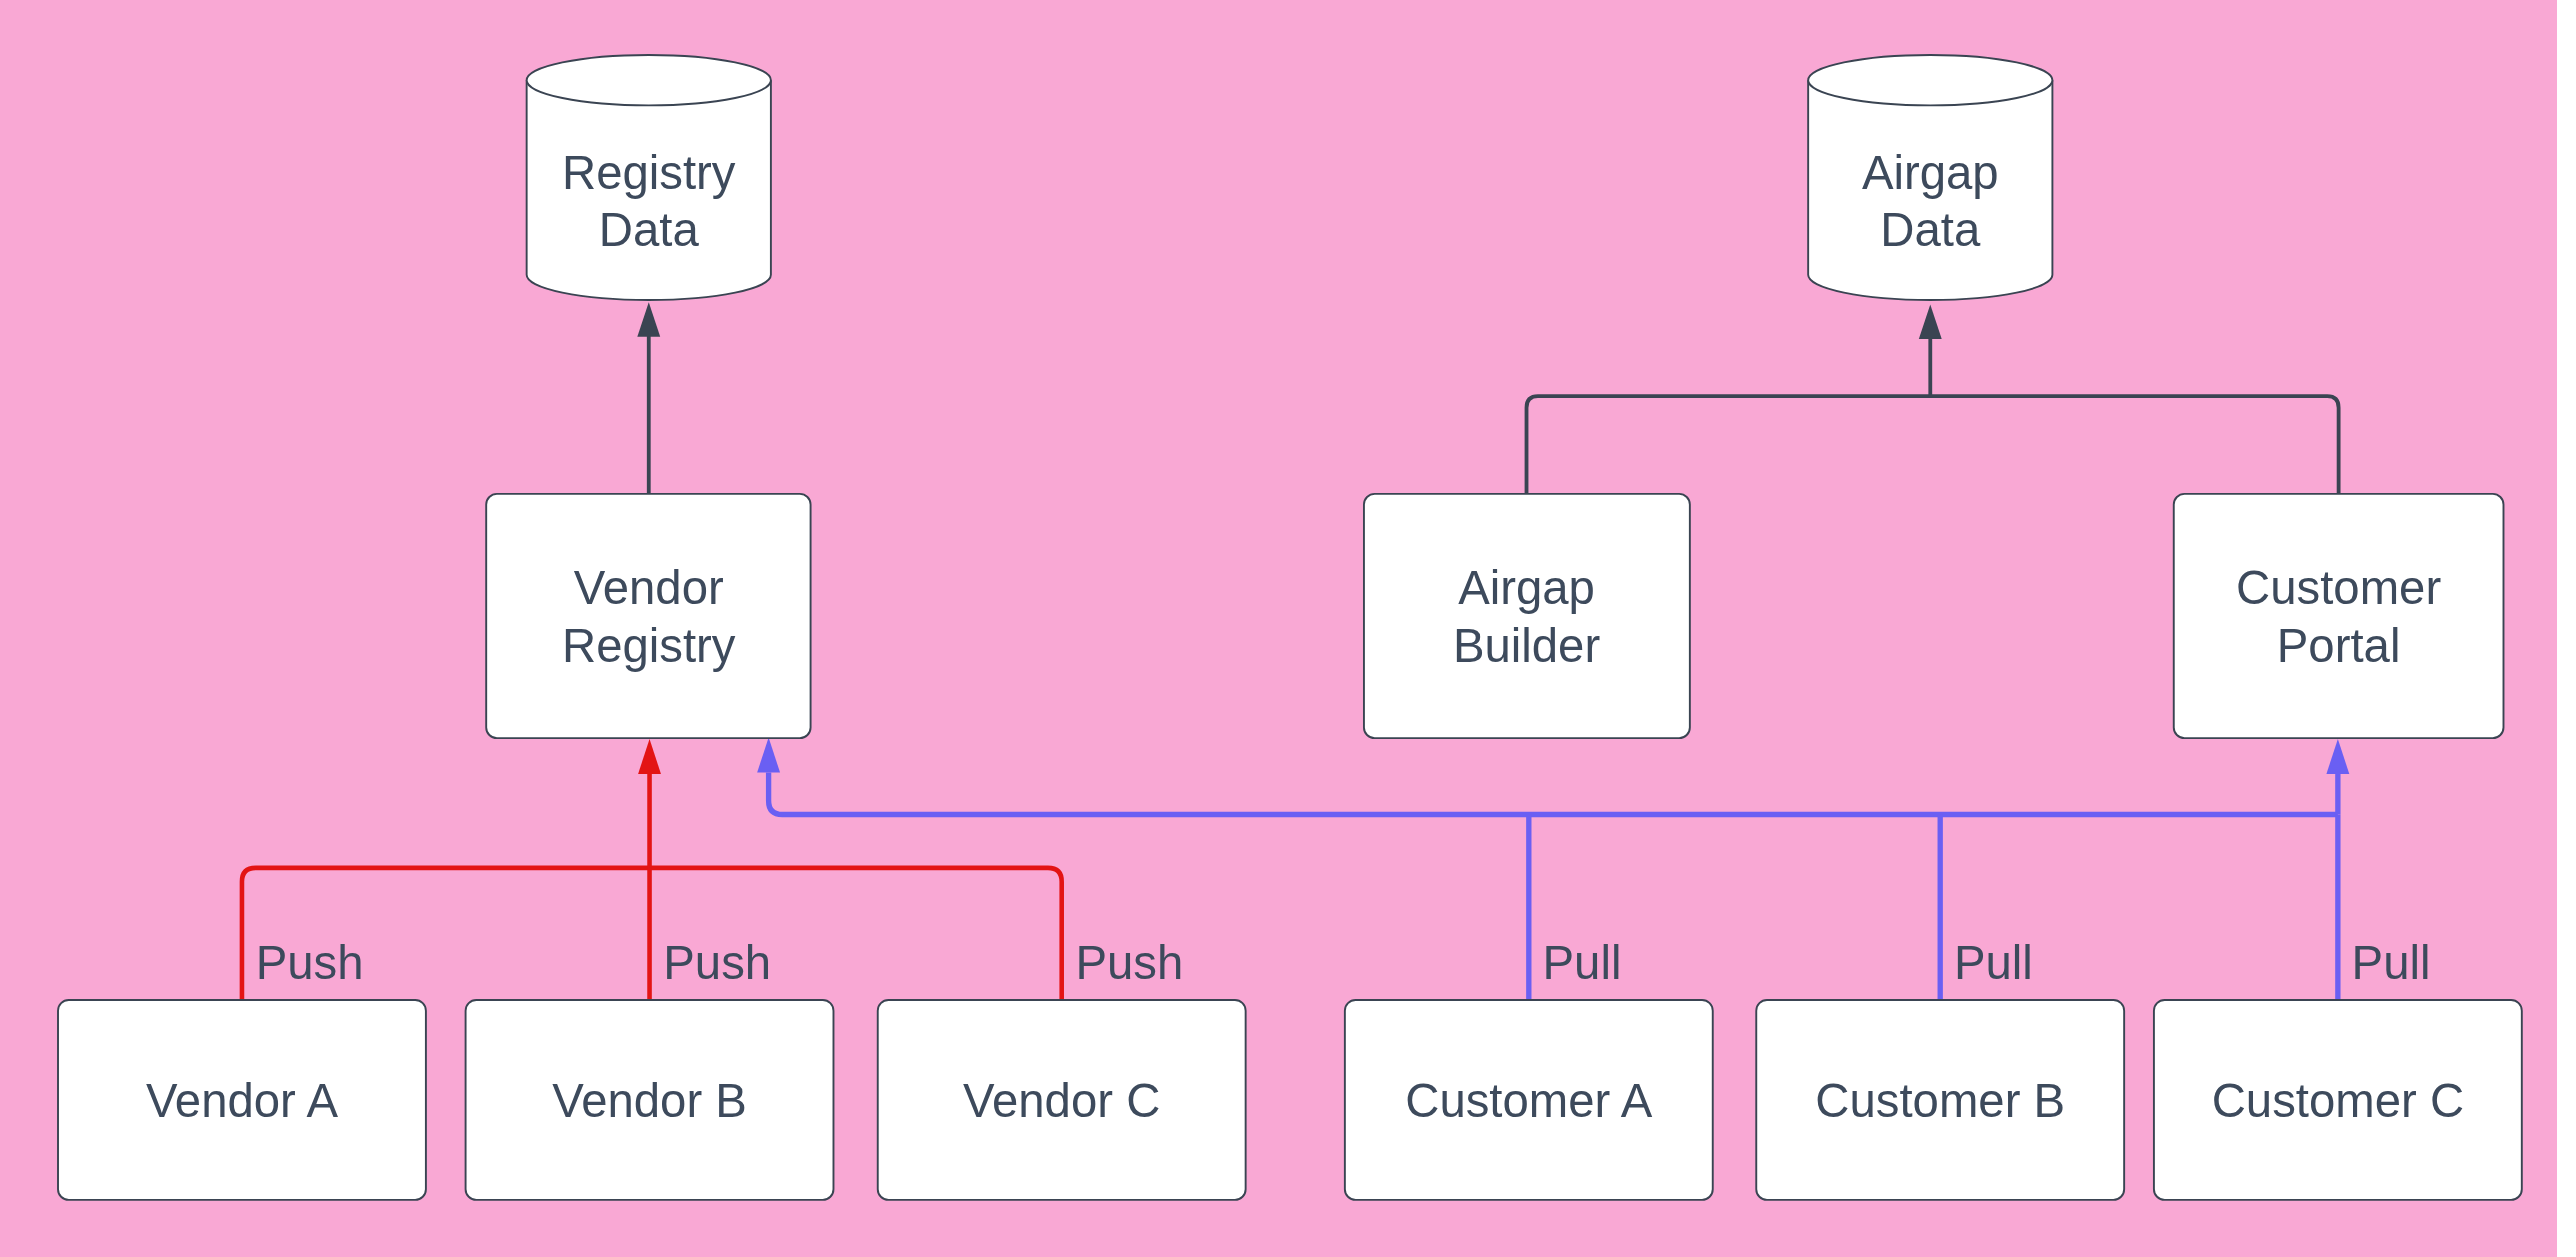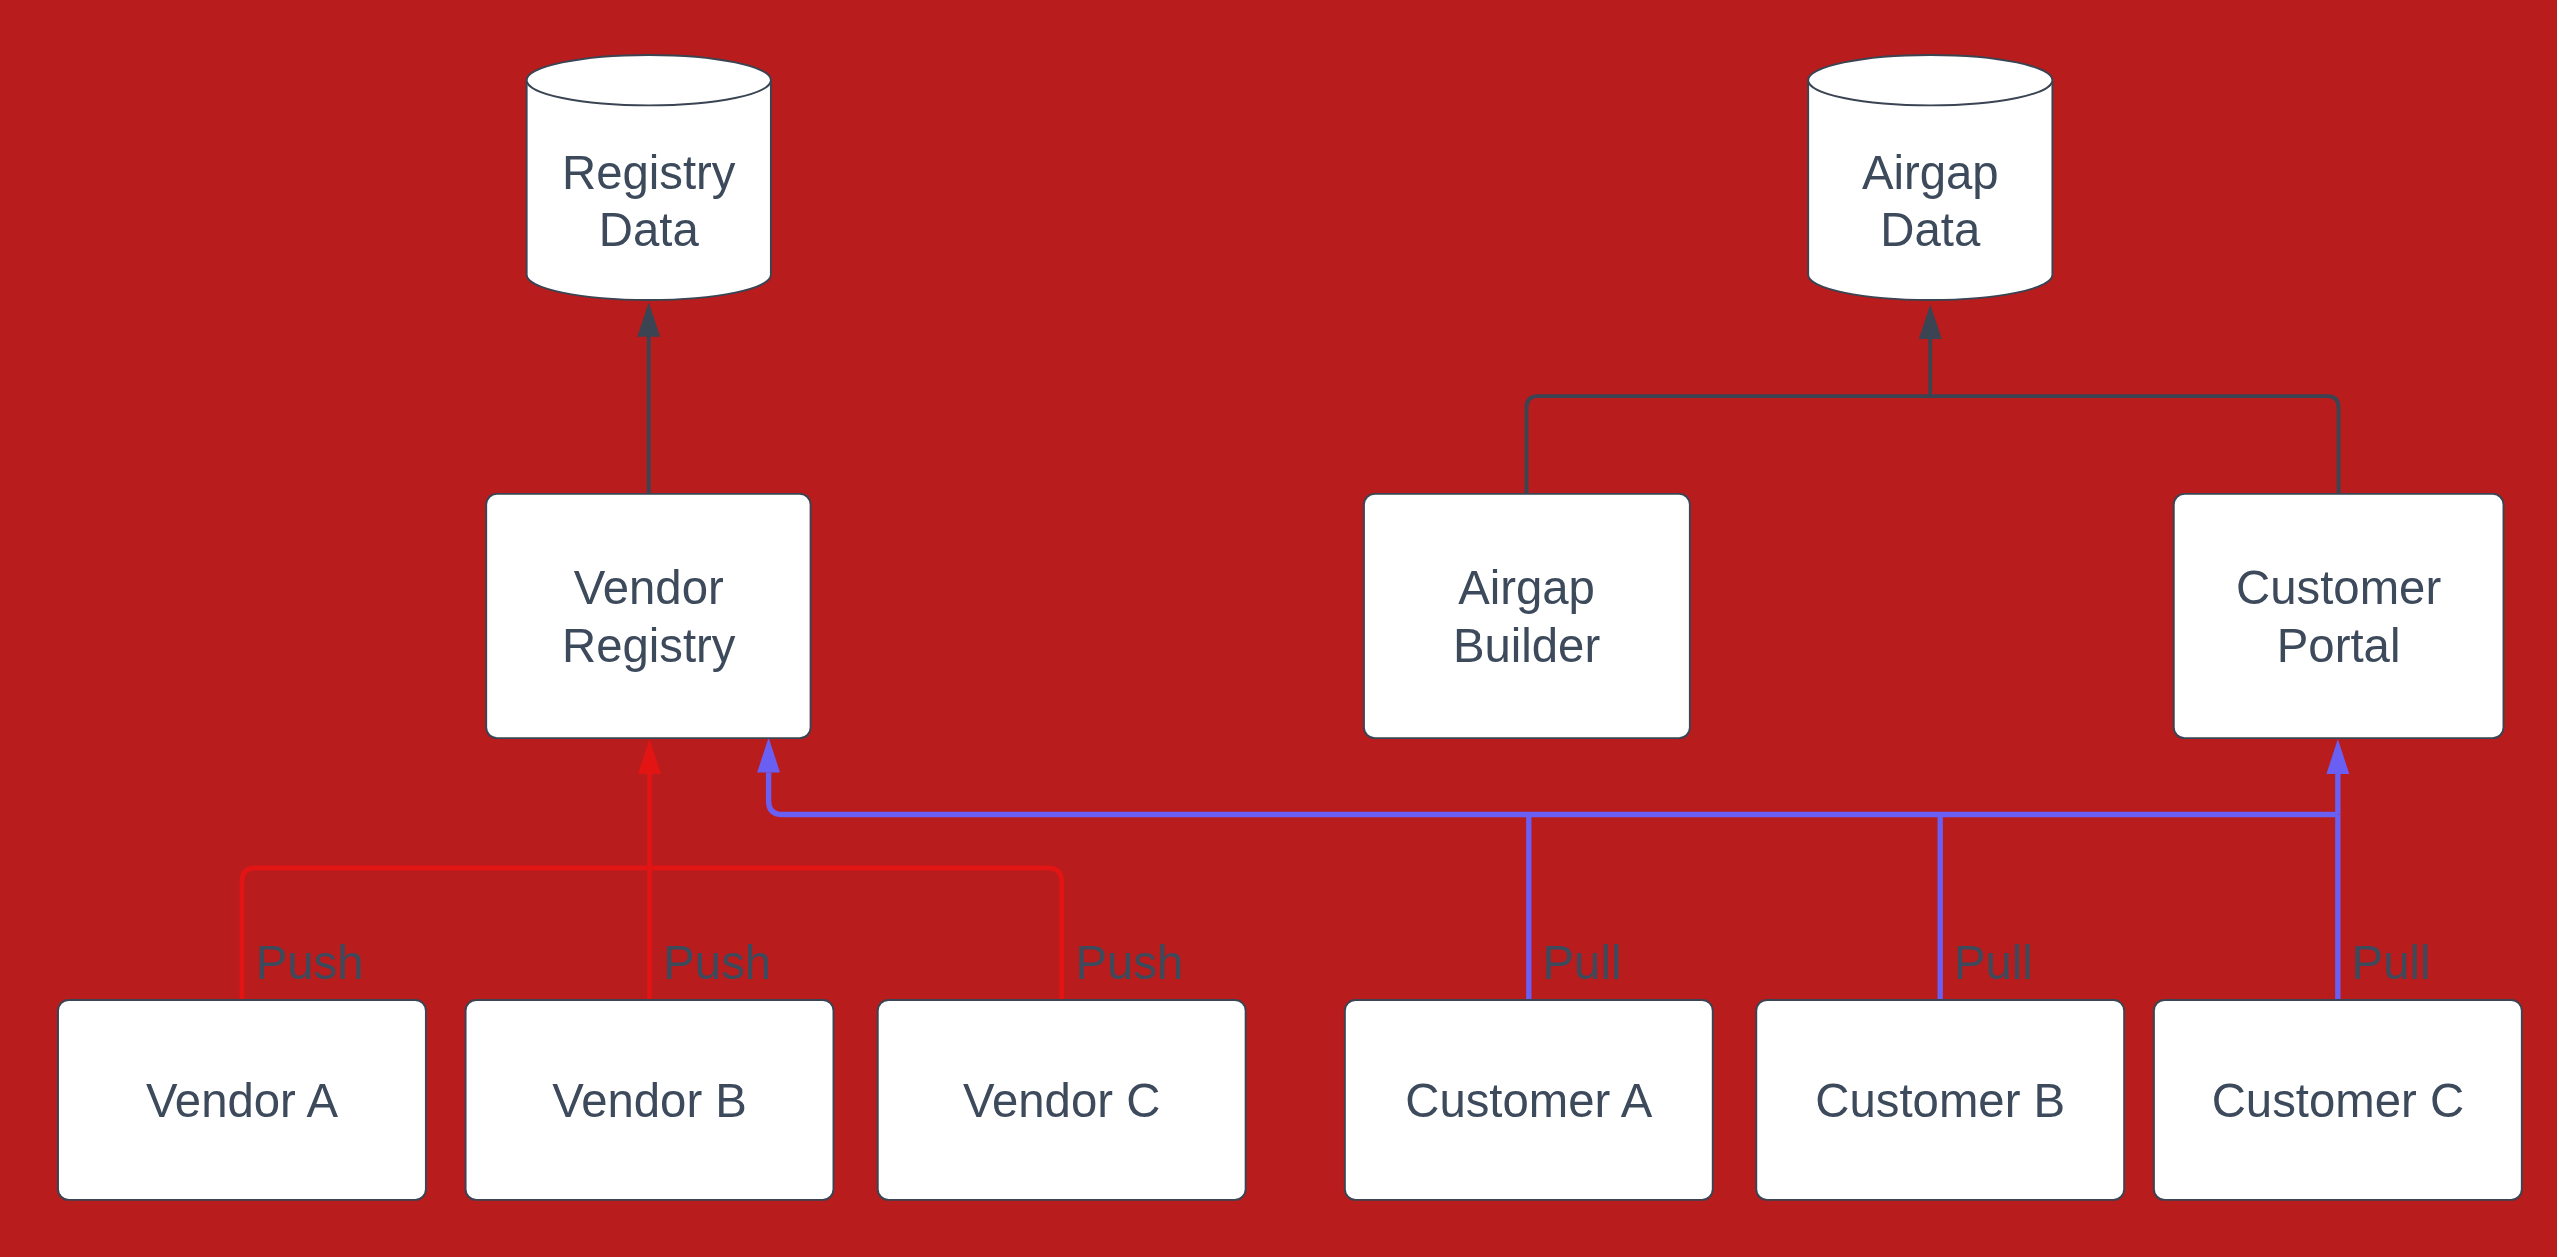--- a/index.html
+++ b/index.html
@@ -4,21 +4,21 @@
 <style>
   html, body {
     margin: 0;
     padding: 0;
     background: #ffffff;
   }
   .canvas {
     width: 2557px;
     height: 1258px;
     position: relative;
-    background: #b91c1c;
+    background: #f9a8d4;
   }
   svg {
     display: block;
   }
   text {
     font-family: "Liberation Sans", sans-serif;
     font-size: 62px;
   }
   .edge-label {
     font-size: 62px;

